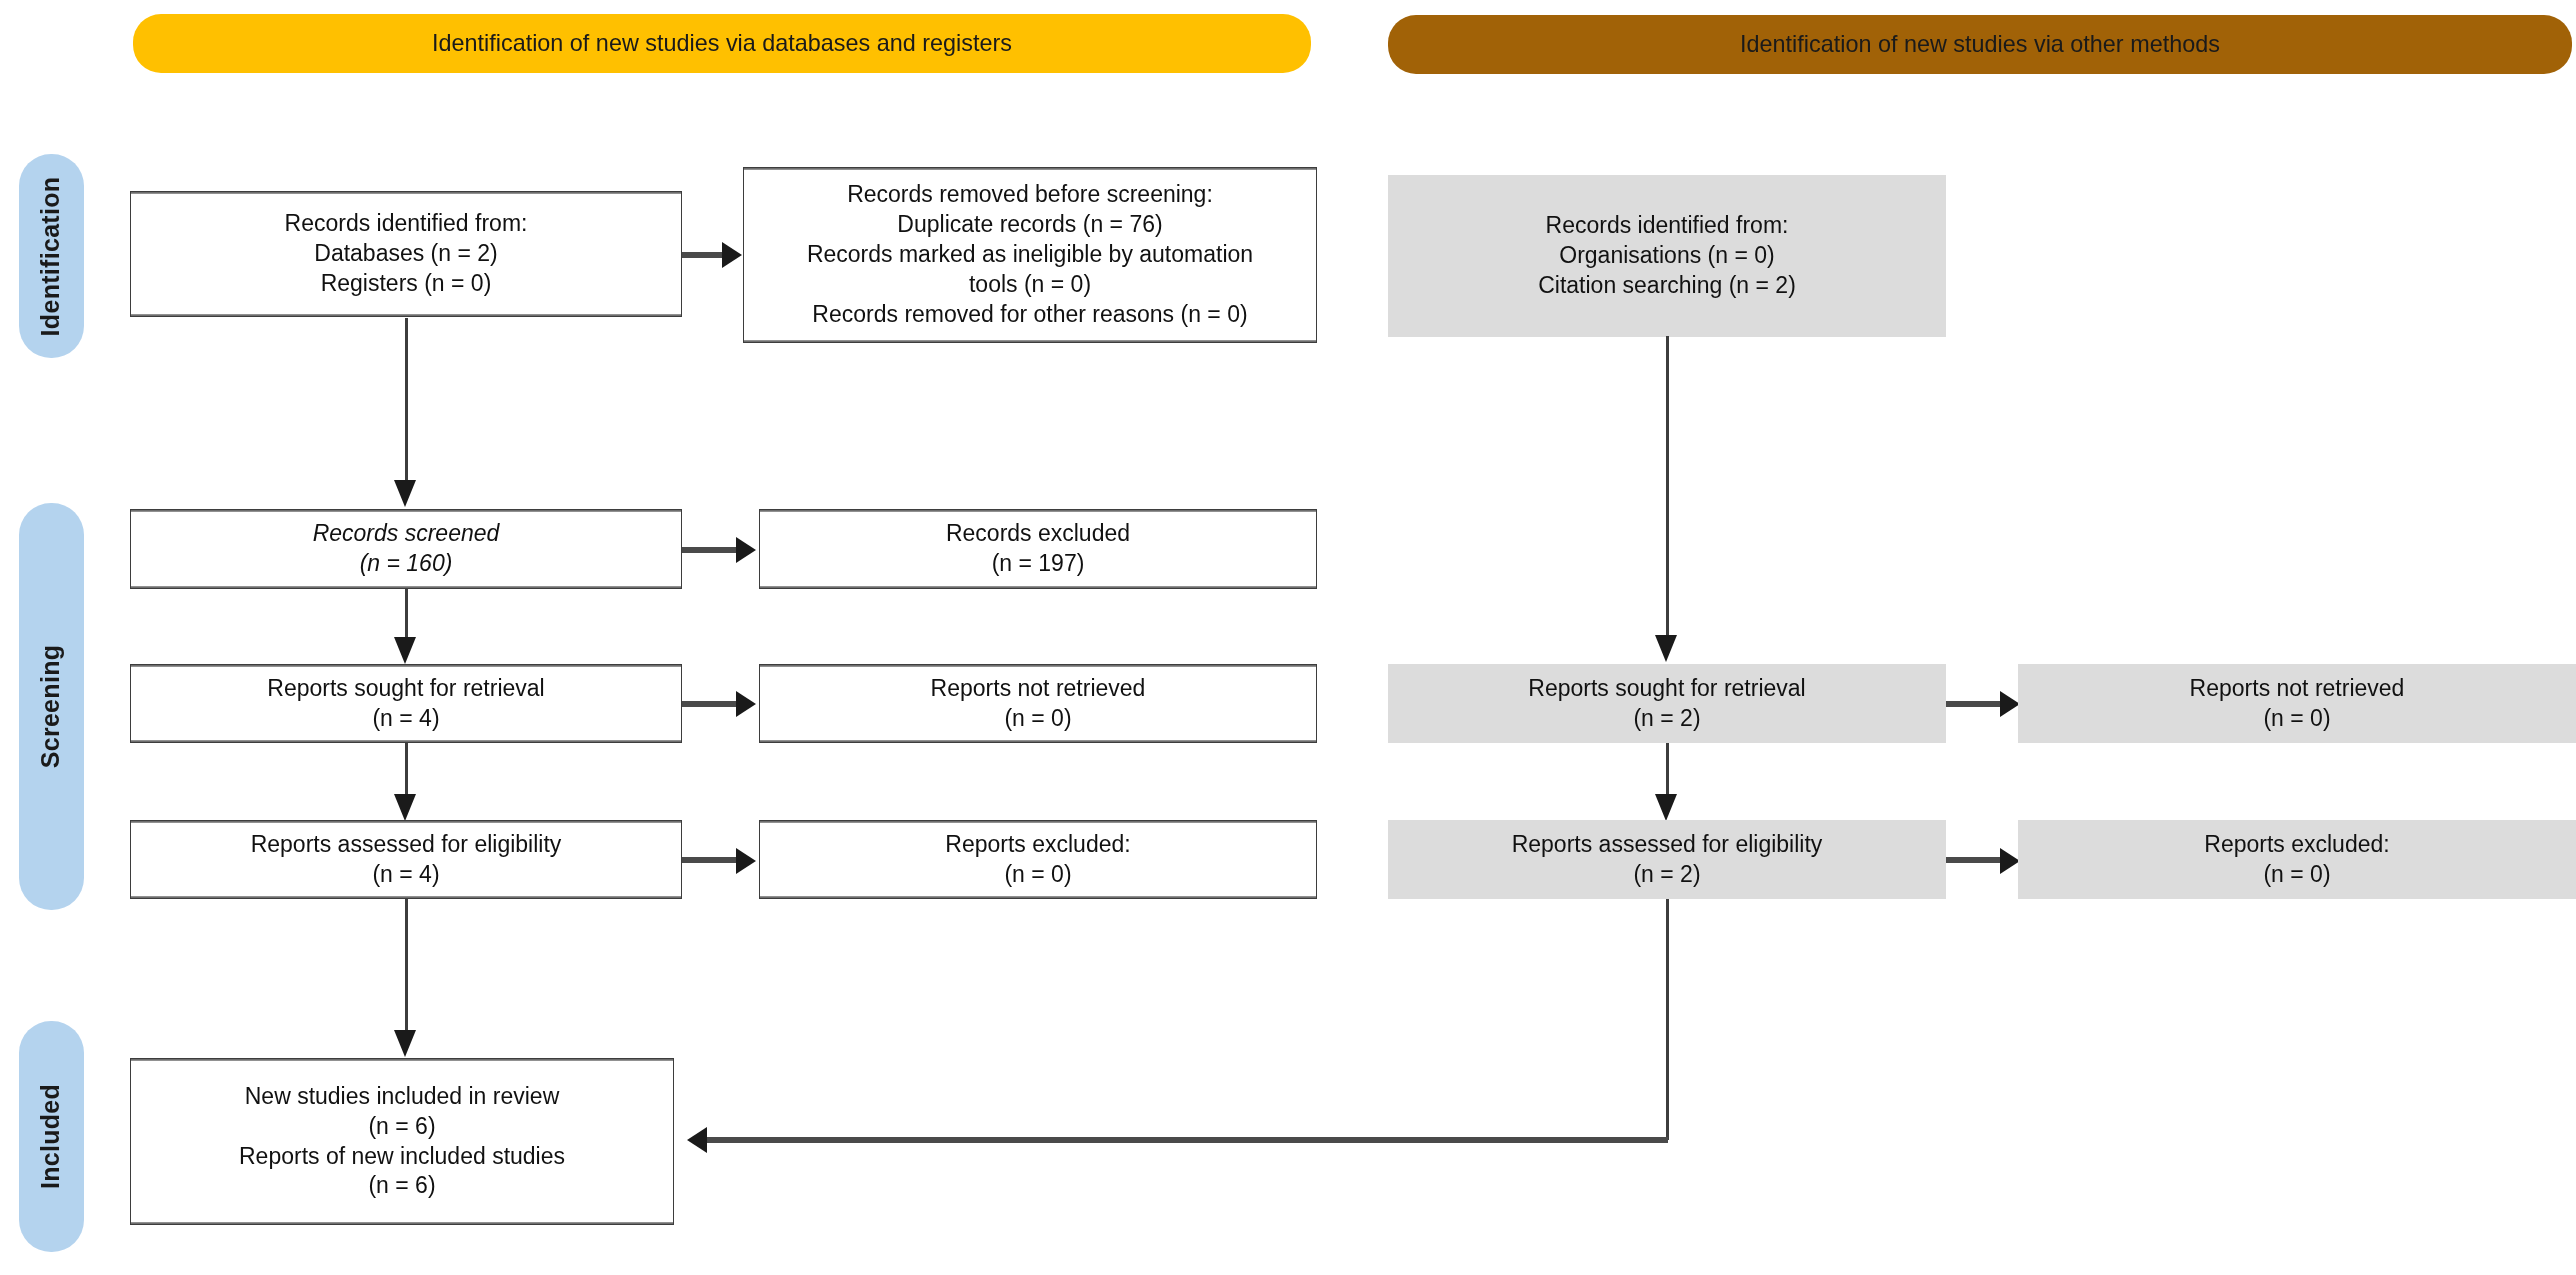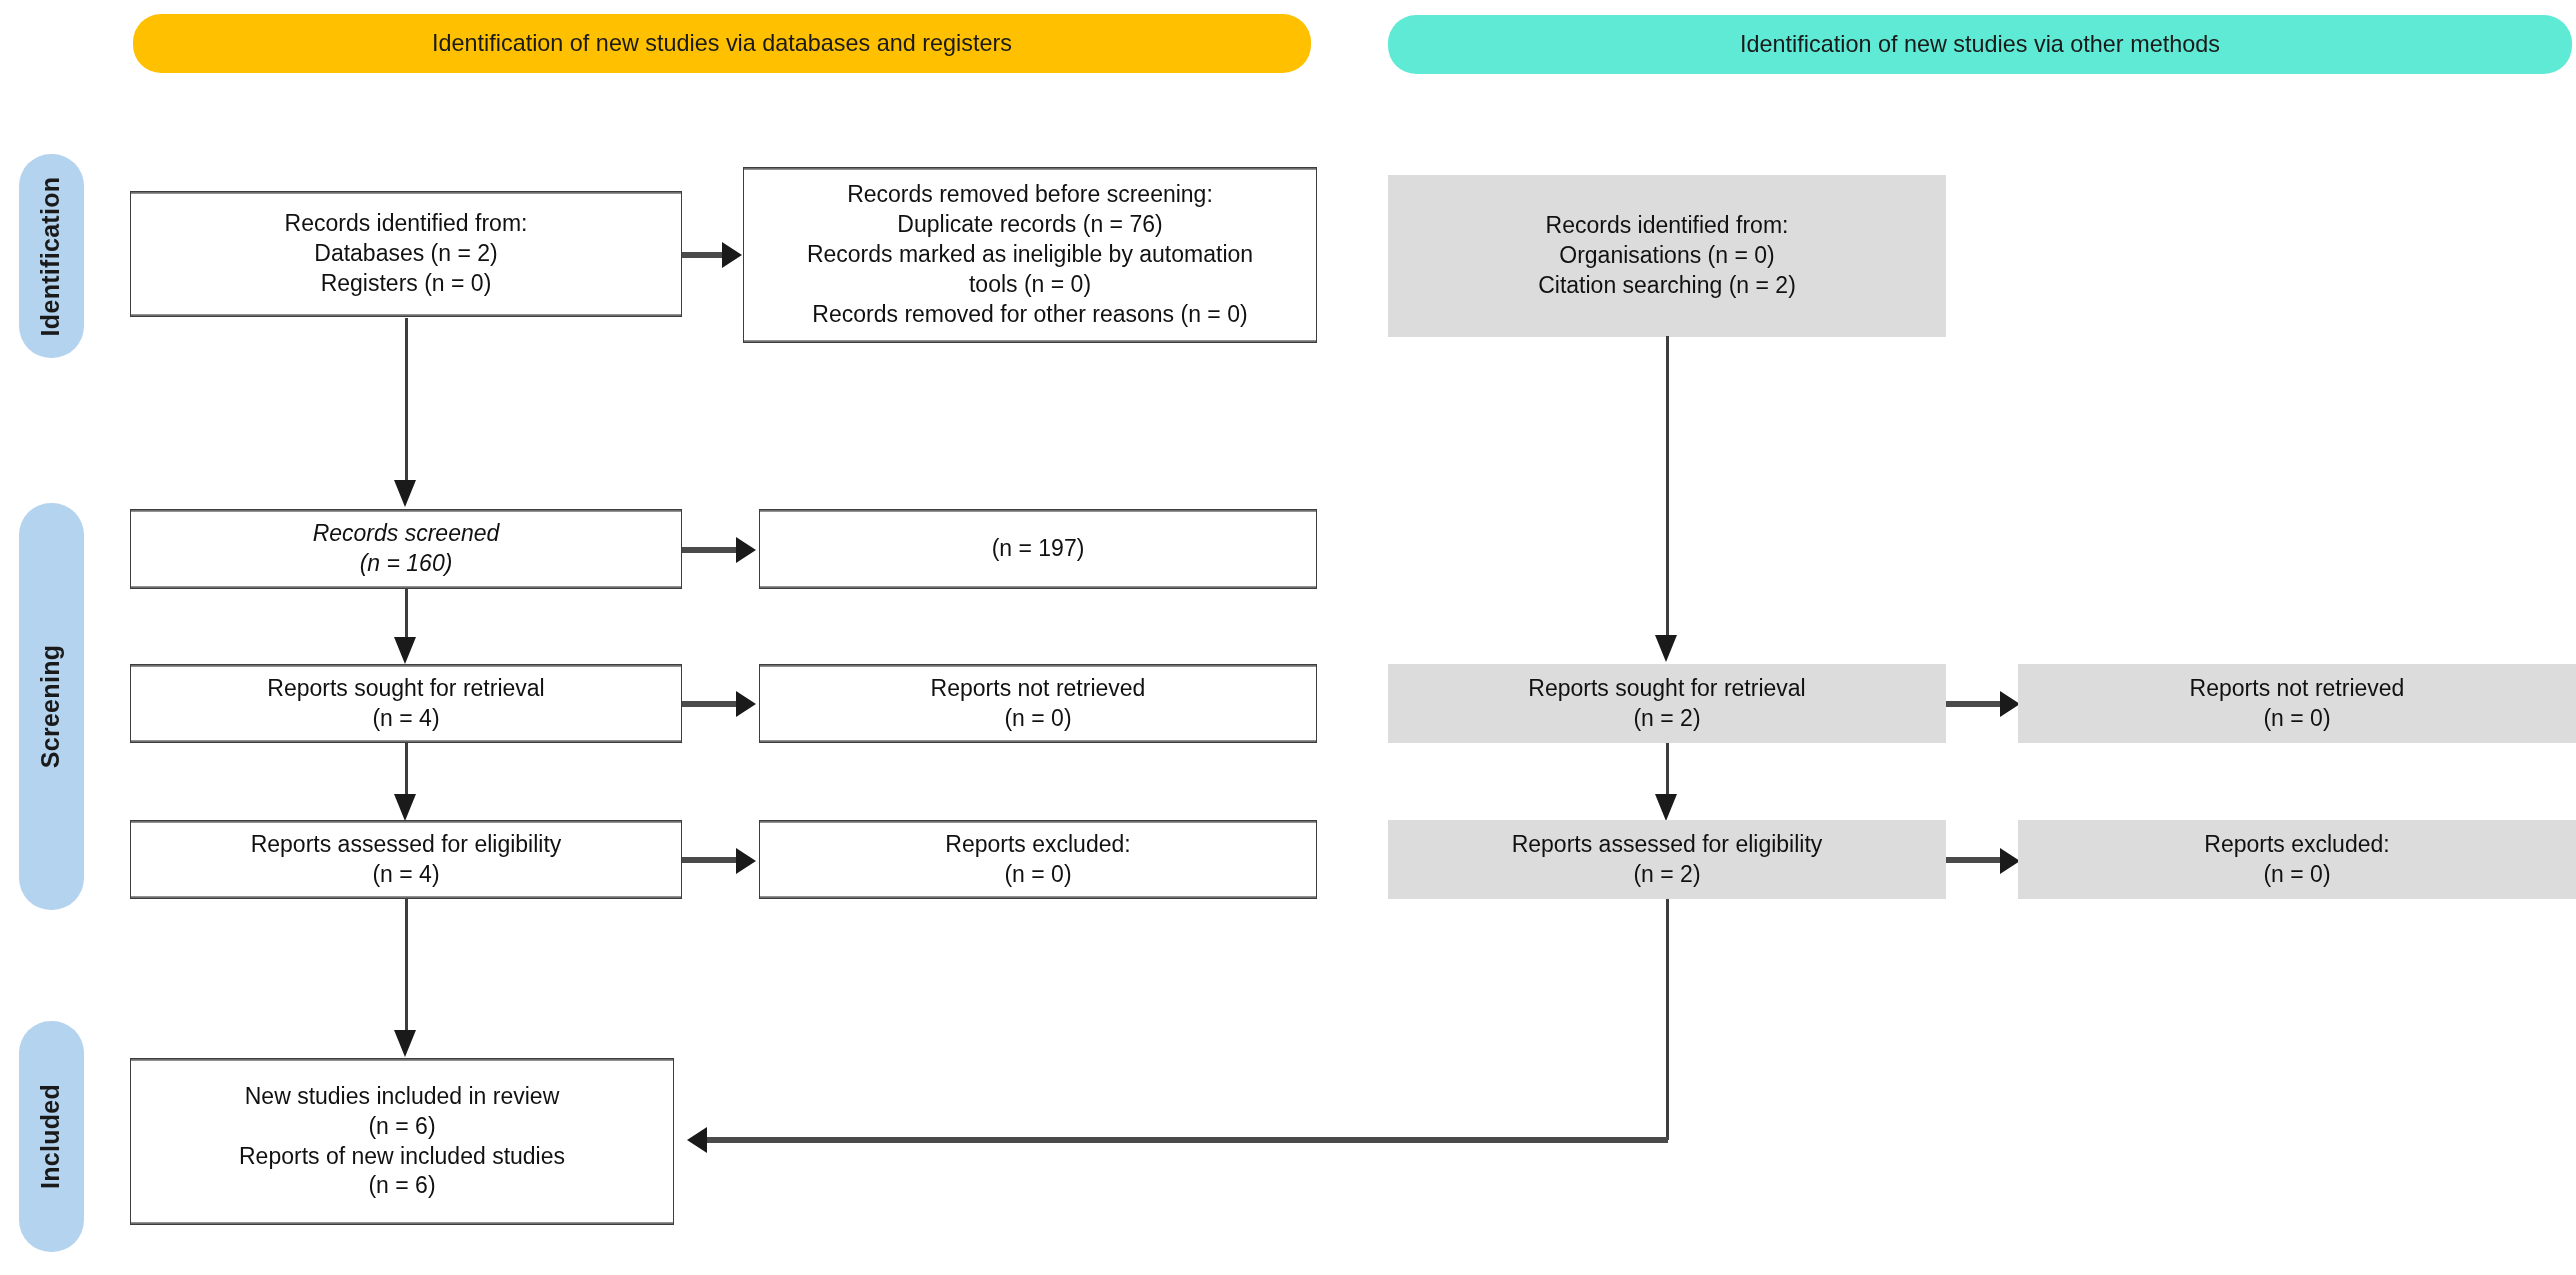--- a/index.html
+++ b/index.html
@@ -39,21 +39,21 @@
     position: absolute;
     border-radius: 28px;
     display: flex;
     align-items: center;
     justify-content: center;
     font-size: 23.4px;
     color: #1a1a1a;
     text-align: center;
   }
   .banner.orange { background: #ffc000; }
-  .banner.grey   { background: #5eead4; }
+  .banner.grey   { background: #a16207; }
 
   
   .box {
     position: absolute;
     box-sizing: border-box;
     display: flex;
     align-items: center;
     justify-content: center;
     text-align: center;
     font-size: 23px;
@@ -167,20 +167,21 @@
       <div>Records screened</div>
       <div>(n = 160)</div>
     </div>
   </div>
 
   <div class="conn thick-h" style="left:682px; top:547px; width:56px;"></div>
   <div class="arrow right" style="left:736px; top:537px;"></div>
 
   <div class="box white" style="left:759px; top:509px; width:558px; height:80px;">
     <div class="lines">
+      <div>Records excluded</div>
       <div>(n = 197)</div>
     </div>
   </div>
 
   <div class="conn v" style="left:405px; top:589px; width:2.5px; height:49px;"></div>
   <div class="arrow down" style="left:394px; top:637px;"></div>
 
   <div class="box white" style="left:130px; top:664px; width:552px; height:79px;">
     <div class="lines">
       <div>Reports sought for retrieval</div>

